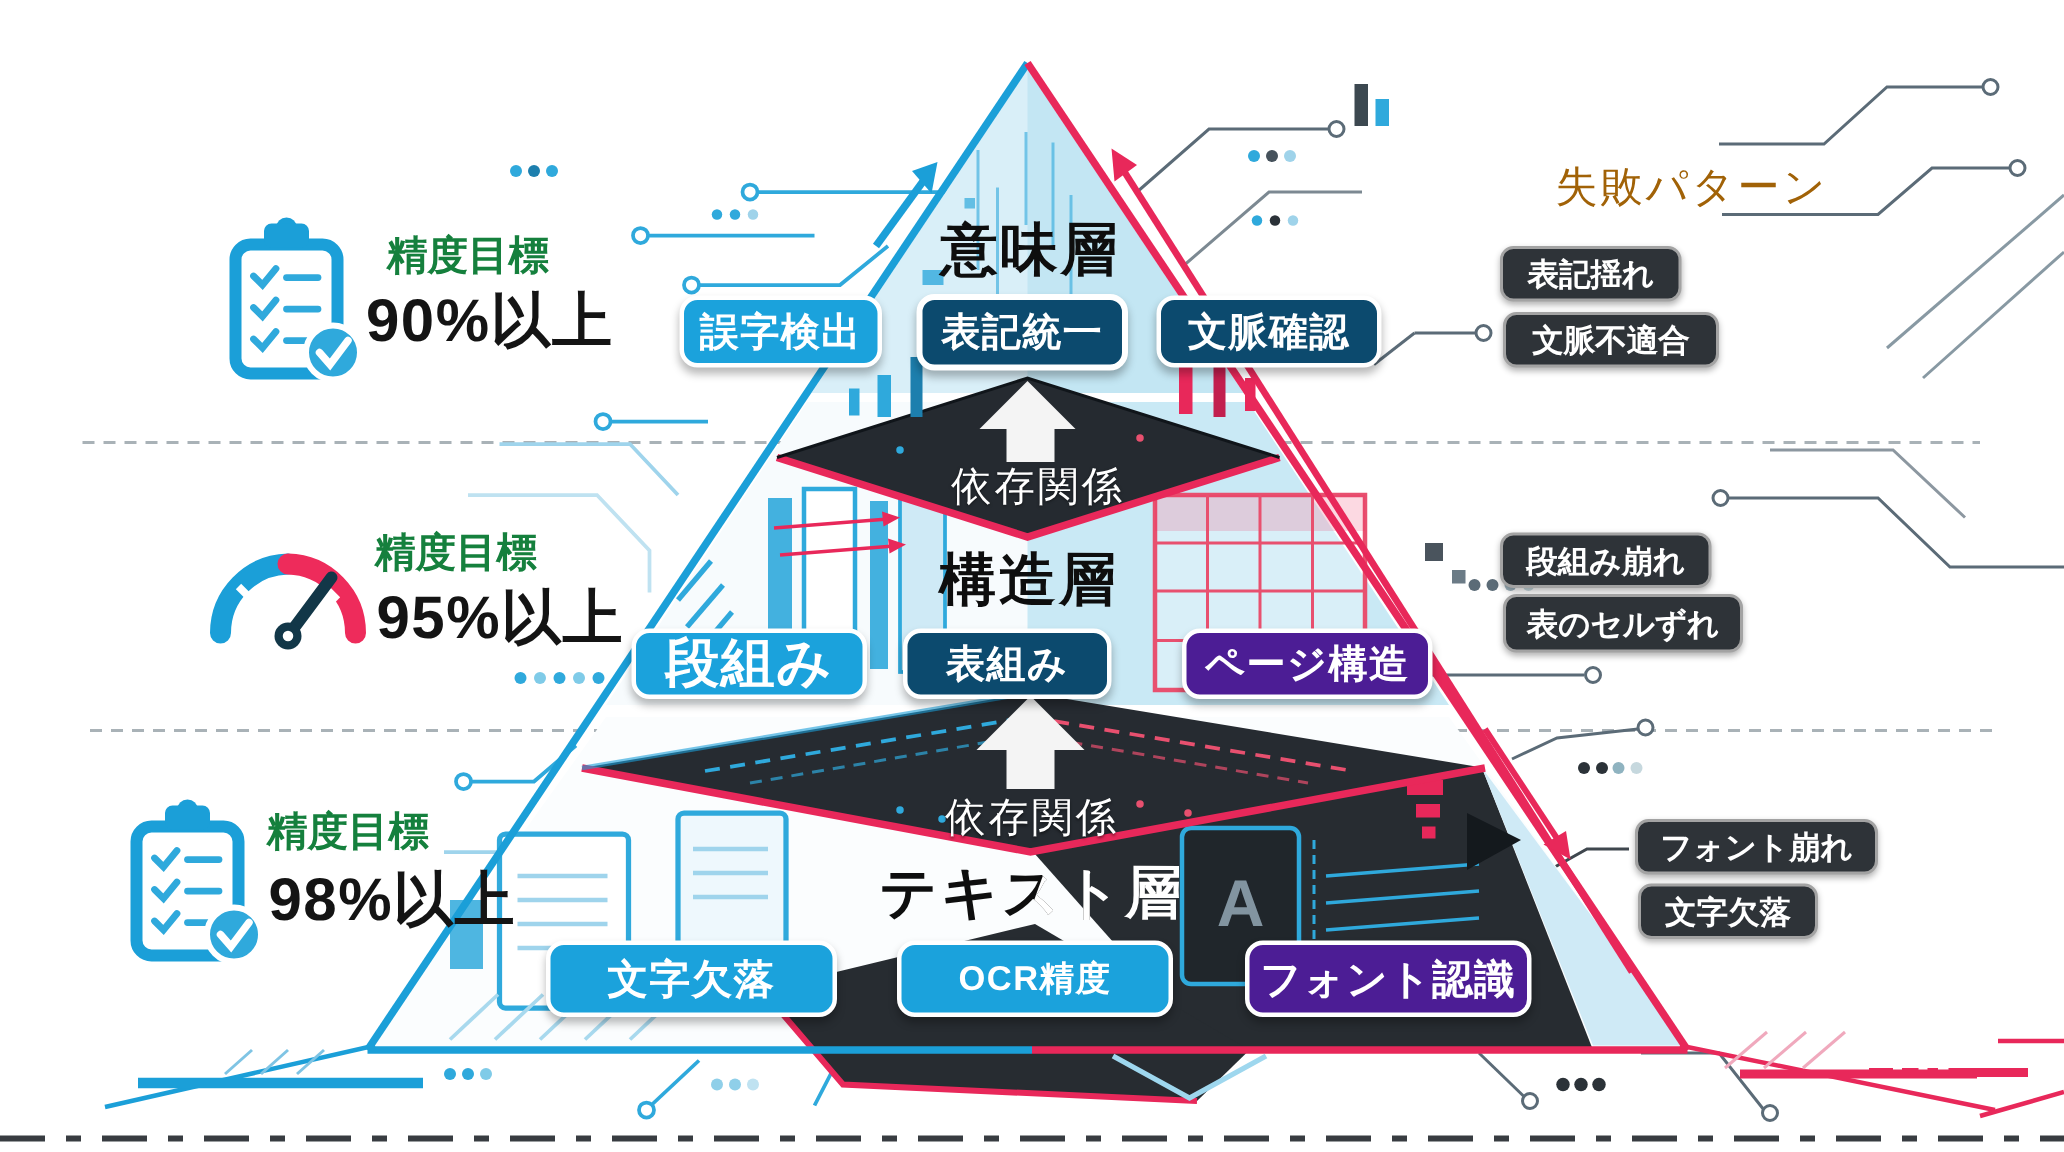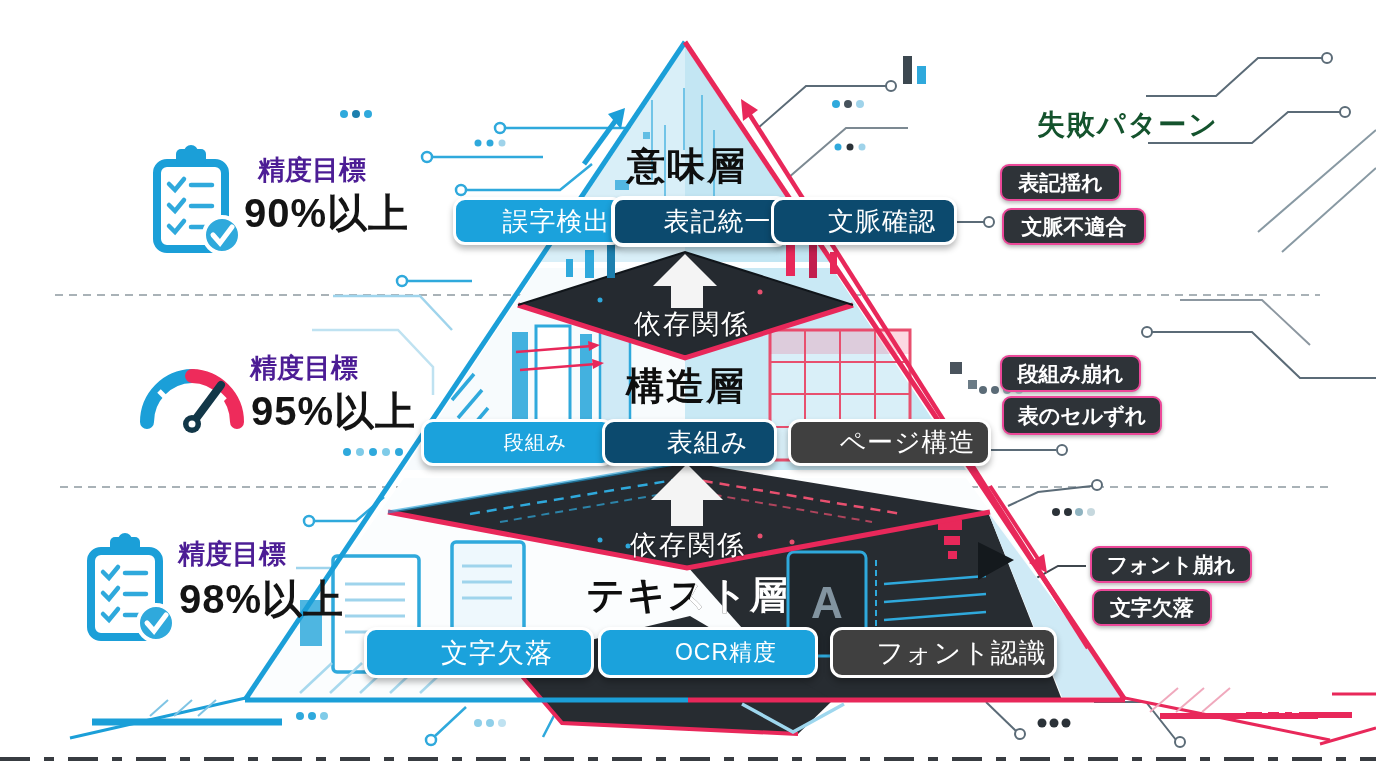--- a/index.html
+++ b/index.html
@@ -1,34 +1,34 @@
 <!DOCTYPE html>
 <html><head>
 <meta charset="utf-8">
 <style>
   html,body{margin:0;padding:0;background:#ffffff;}
   #stage{position:relative;width:1376px;height:768px;overflow:hidden;background:#ffffff;
          font-family:"Liberation Sans","DejaVu Sans",sans-serif;}
   #art{position:absolute;left:0;top:0;}
   .chip{position:absolute;display:flex;align-items:center;justify-content:center;
-        border-radius:12px;border:3px solid #ffffff;color:#ffffff;font-weight:normal;
-        box-shadow:0 4px 6px rgba(0,0,0,.28);letter-spacing:1px;white-space:nowrap;padding-left:36px;}
+        border-radius:12px;border:3px solid #ffffff;color:#ffffff;font-weight:bold;
+        box-shadow:0 4px 6px rgba(0,0,0,.28);letter-spacing:1px;white-space:nowrap;}
   .c-blue{background:#1ba2dc;}
   .c-pink{background:#0c4a6e;}
-  .c-dark{background:#404040;}
+  .c-dark{background:#4c1d95;}
   .layer-heading{position:absolute;transform:translateX(-50%);font-size:38px;font-weight:800;
         color:#0e0e0e;white-space:nowrap;letter-spacing:2px;}
   .heading-white-copy{color:#ffffff;clip-path:polygon(56% 0,100% 0,100% 100%,47% 100%);}
   .dep-label{position:absolute;transform:translateX(-50%);font-size:27px;font-weight:400;
         color:#ffffff;white-space:nowrap;letter-spacing:2px;text-shadow:0 1px 2px rgba(0,0,0,.5);}
-  .target-title{position:absolute;font-size:27px;font-weight:800;color:#4c1d95;white-space:nowrap;}
+  .target-title{position:absolute;font-size:27px;font-weight:800;color:#15803d;white-space:nowrap;}
   .target-value{position:absolute;font-size:40px;font-weight:800;color:#141414;white-space:nowrap;letter-spacing:1px;}
-  .fail-heading{position:absolute;font-size:28px;font-weight:700;color:#14532d;white-space:nowrap;letter-spacing:2px;}
+  .fail-heading{position:absolute;font-size:28px;font-weight:400;color:#a16207;white-space:nowrap;letter-spacing:2px;}
   .fail-chip{position:absolute;display:flex;align-items:center;justify-content:center;
-        background:#2e3338;border:2px solid #ec4899;border-radius:9px;color:#ffffff;
+        background:#2e3338;border:2px solid #a3a3a3;border-radius:9px;color:#ffffff;
         font-size:21px;font-weight:bold;white-space:nowrap;box-shadow:0 2px 4px rgba(0,0,0,.3);}
   .font-sample{position:absolute;transform:translateX(-50%);font-size:44px;font-weight:800;color:#8294a0;}
 </style>
 </head>
 <body>
 
 <div id="stage">
 
 <svg id="art" width="1376" height="768" viewBox="0 0 1376 768">
 
@@ -343,21 +343,21 @@
 
 <div class="dep-label" style="left:692px;top:306px;">依存関係</div>
 <div class="dep-label" style="left:688px;top:527px;">依存関係</div>
 
 <div class="font-sample" style="left:827px;top:578px;">A</div>
 
 <div class="chip c-blue" style="left:453px;top:197px;width:129px;height:42px;font-size:26px;">誤字検出</div>
 <div class="chip c-pink" style="left:611px;top:196px;width:133px;height:43px;font-size:26px;border-width:4px;">表記統一</div>
 <div class="chip c-pink" style="left:771px;top:197px;width:144px;height:42px;font-size:26px;">文脈確認</div>
 
-<div class="chip c-blue" style="left:421px;top:419px;width:151px;height:41px;font-size:20px;">段組み</div>
+<div class="chip c-blue" style="left:421px;top:419px;width:151px;height:41px;font-size:36px;">段組み</div>
 <div class="chip c-pink" style="left:602px;top:419px;width:133px;height:41px;font-size:26px;">表組み</div>
 <div class="chip c-dark" style="left:788px;top:419px;width:161px;height:41px;font-size:26px;">ページ構造</div>
 
 <div class="chip c-blue" style="left:364px;top:627px;width:188px;height:45px;font-size:27px;">文字欠落</div>
 <div class="chip c-blue" style="left:598px;top:627px;width:178px;height:45px;font-size:23px;">OCR精度</div>
 <div class="chip c-dark" style="left:830px;top:627px;width:185px;height:45px;font-size:27px;">フォント認識</div>
 
 <div class="target-title" style="left:258px;top:152px;">精度目標</div>
 <div class="target-value" style="left:244px;top:186px;">90%以上</div>
 

